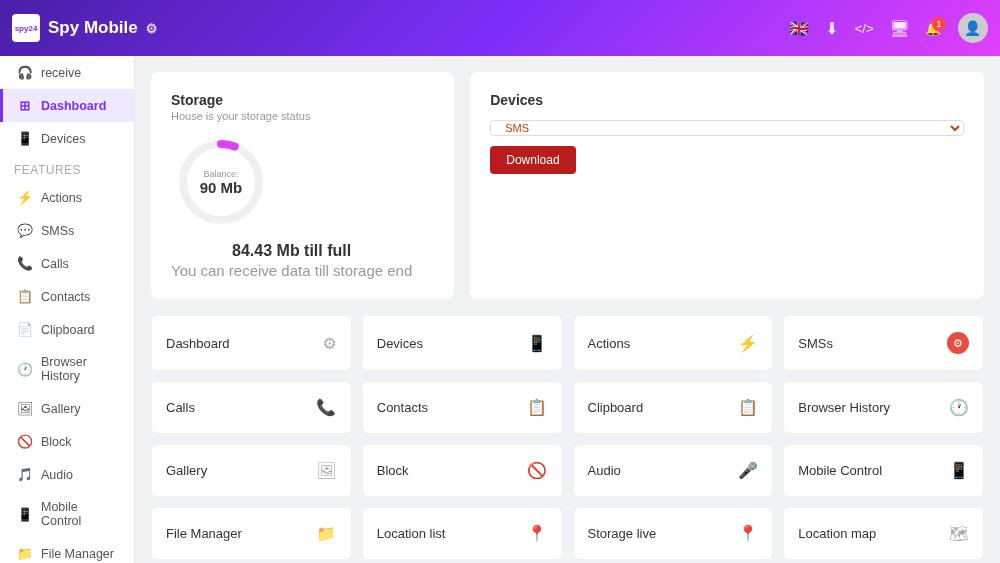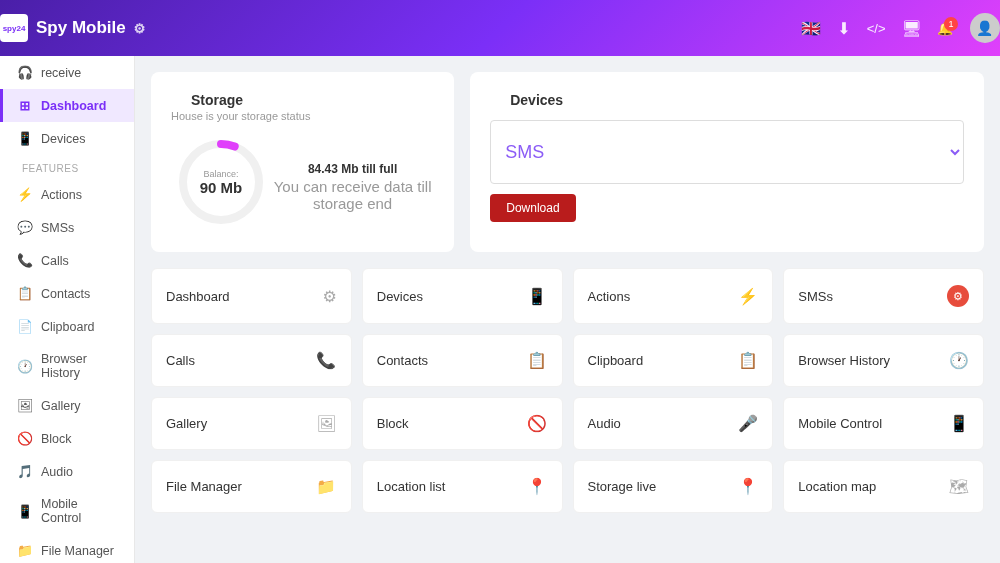--- a/index.html
+++ b/index.html
@@ -4,21 +4,21 @@
   <style>
     * { box-sizing: border-box; margin: 0; padding: 0; }
     body { font-family: -apple-system, BlinkMacSystemFont, 'Segoe UI', sans-serif; background: #f0f2f5; font-size: 13px; color: #333; }
 
     
     .header {
       background: linear-gradient(135deg, #4a1fa8 0%, #7b2ff7 50%, #e040fb 100%);
       height: 56px;
       display: flex;
       align-items: center;
-      padding: 0 0;
+      padding: 0 12px;
       position: fixed;
       top: 0; left: 0; right: 0;
       z-index: 100;
     }
     .header-logo {
       display: flex;
       align-items: center;
       gap: 8px;
       color: white;
       font-size: 18px;
@@ -86,22 +86,22 @@
       border-left: 3px solid transparent;
     }
     .sidebar-item.active {
       background: #f0e8ff;
       color: #7b2ff7;
       border-left-color: #7b2ff7;
       font-weight: 600;
     }
     .sidebar-icon { width: 16px; text-align: center; font-size: 13px; flex-shrink: 0; }
     .sidebar-section {
-      padding: 8px 22px 4px;
-      font-size: 10px;
+      padding: 8px 14px 4px;
+      font-size: 12px;
       color: #aaa;
       text-transform: uppercase;
       letter-spacing: 0.5px;
     }
 
     
     .main {
       margin-left: 135px;
       margin-top: 56px;
       padding: 16px;
@@ -116,68 +116,68 @@
     }
 
     
     .storage-card {
       background: white;
       border-radius: 8px;
       padding: 20px;
       flex: 1;
       min-width: 240px;
     }
-    .card-title { font-size: 14px; font-weight: 600; color: #333; margin-left: 20px; }
+    .card-title { font-size: 14px; font-weight: 600; color: #333; }
     .card-subtitle { font-size: 11px; color: #999; margin-top: 2px; }
     .storage-visual {
       display: flex;
-      flex-direction: row;
-      align-items: center;
+      flex-direction: column;
+      align-items: flex-start;
       margin-top: 10px;
     }
     .donut-container {
       position: relative;
       width: 100px; height: 100px;
     }
     .donut-container svg { transform: rotate(-90deg); }
     .donut-label {
       position: absolute;
       top: 50%; left: 50%;
       transform: translate(-50%, -50%);
       text-align: center;
     }
     .donut-label .balance { font-size: 9px; color: #999; }
     .donut-label .value { font-size: 15px; font-weight: 700; color: #333; }
     .storage-text {
       margin-top: 10px;
       text-align: center;
     }
-    .storage-text .mb-full { font-size: 12px; font-weight: 600; color: #333; }
+    .storage-text .mb-full { font-size: 16px; font-weight: 600; color: #333; }
     .storage-text .receive { font-size: 15px; color: #999; margin-top: 2px; }
 
     
     .export-card {
       background: white;
       border-radius: 8px;
       padding: 20px;
       flex: 1.8;
     }
     .export-select-row {
       display: flex;
       align-items: center;
       gap: 10px;
       margin-top: 12px;
     }
     .export-select {
       flex: 1;
-      padding: 20px 10px;
+      padding: 0 10px;
       border: 1px solid #ddd;
       border-radius: 4px;
-      font-size: 18px;
-      color: #8b5cf6;
+      font-size: 11px;
+      color: #c2410c;
       background: white;
     }
     .download-btn {
       background: #b91c1c;
       color: white;
       border: none;
       padding: 7px 16px;
       border-radius: 4px;
       font-size: 12px;
       cursor: pointer;

